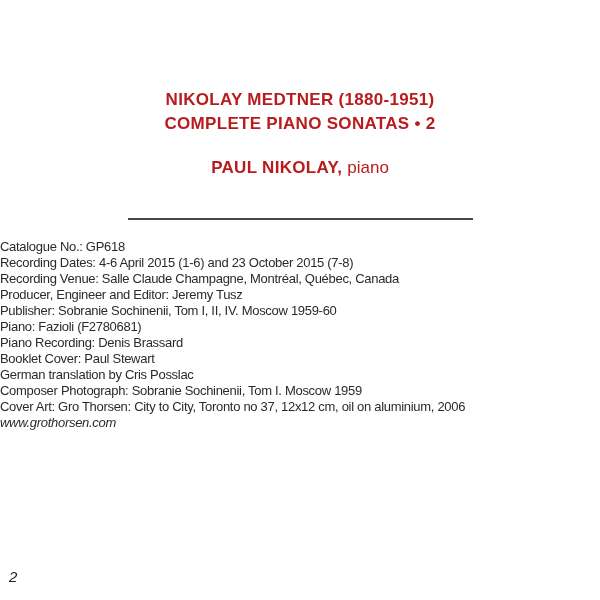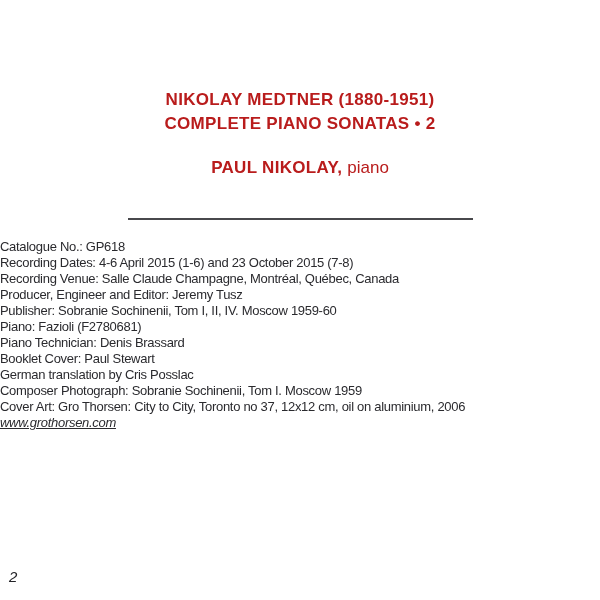--- a/index.html
+++ b/index.html
@@ -53,21 +53,20 @@
     right: 0;
     text-align: left;
     font-size: 13px;
     line-height: 16px;
     letter-spacing: -0.3px;
     color: #2a2a2e;
     white-space: nowrap;
   }
   .website-line {
     font-style: italic;
-    text-decoration: underline;
   }
   .page-number {
     position: absolute;
     left: 9px;
     top: 568px;
     font-size: 15px;
     font-style: italic;
     color: #232327;
   }
 </style>
@@ -87,21 +86,21 @@
 
   <div class="divider"></div>
 
   <div class="credits-block">
     <div>Catalogue No.: GP618</div>
     <div>Recording Dates: 4-6 April 2015 (1-6) and 23 October 2015 (7-8)</div>
     <div>Recording Venue: Salle Claude Champagne, Montréal, Québec, Canada</div>
     <div>Producer, Engineer and Editor: Jeremy Tusz</div>
     <div>Publisher: Sobranie Sochinenii, Tom I, II, IV. Moscow 1959-60</div>
     <div>Piano: Fazioli (F2780681)</div>
-    <div>Piano Technician: Denis Brassard</div>
+    <div>Piano Recording: Denis Brassard</div>
     <div>Booklet Cover: Paul Stewart</div>
     <div>German translation by Cris Posslac</div>
     <div>Composer Photograph: Sobranie Sochinenii, Tom I. Moscow 1959</div>
     <div>Cover Art: Gro Thorsen: City to City, Toronto no 37, 12x12 cm, oil on aluminium, 2006</div>
     <div class="website-line">www.grothorsen.com</div>
   </div>
 
   <div class="page-number">2</div>
 
 </div>

